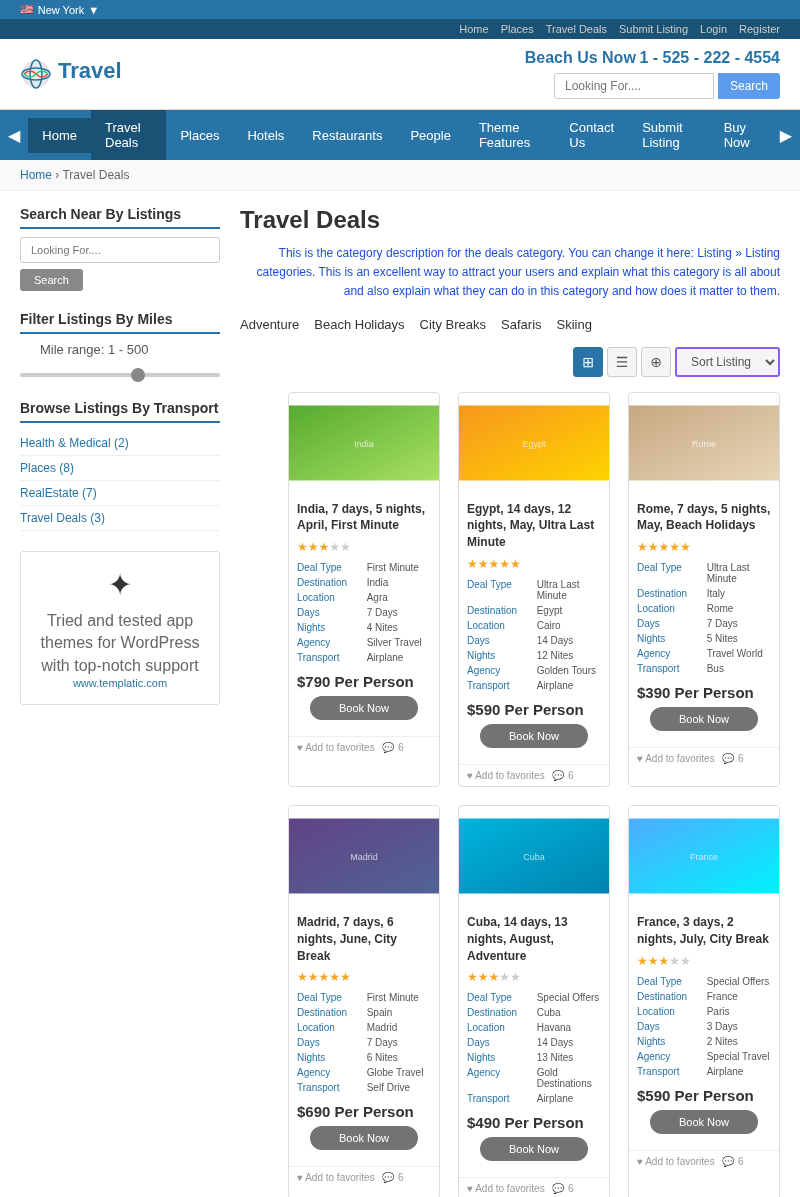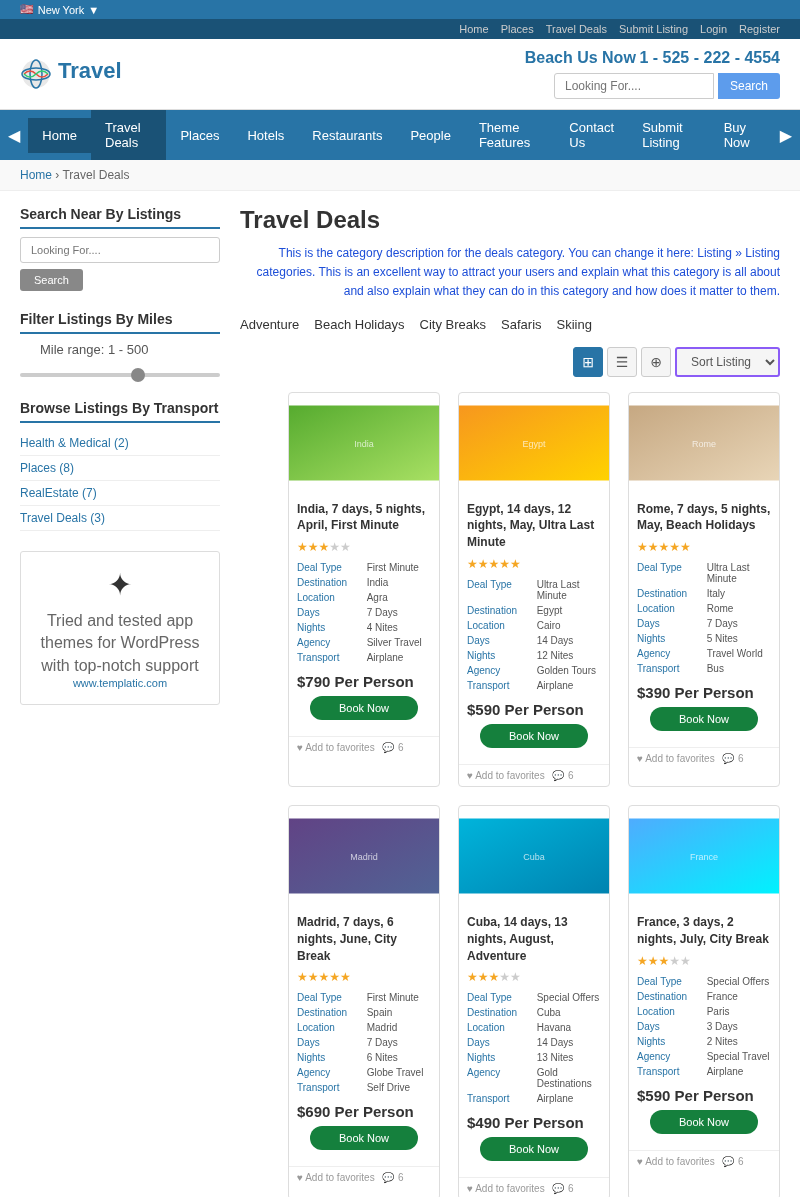--- a/index.html
+++ b/index.html
@@ -75,21 +75,21 @@
     .deal-card { border: 1px solid #ddd; border-radius: 4px; overflow: hidden; background: #fff; }
     .deal-body { padding: 8px; }
     .deal-title { font-size: 12px; font-weight: bold; color: #333; margin-bottom: 6px; line-height: 1.4; }
     .stars { color: #f5a623; font-size: 12px; margin-bottom: 6px; }
     .star-empty { color: #ccc; }
     .deal-info { width: 100%; border-collapse: collapse; margin-bottom: 8px; }
     .deal-info td { font-size: 10px; padding: 2px 0; vertical-align: top; }
     .deal-info td:first-child { color: #2874a6; width: 52%; }
     .deal-info td:last-child { color: #555; }
     .deal-price { font-size: 15px; font-weight: bold; color: #333; margin-bottom: 6px; }
-    .book-btn { display: block; width: 80%; margin: 0 auto 8px; padding: 6px 0; background: #15803d; color: #fff; border: none; cursor: pointer; border-radius: 20px; font-size: 11px; text-align: center; }
+    .book-btn { display: block; width: 80%; margin: 0 auto 8px; padding: 6px 0; background: #737373; color: #fff; border: none; cursor: pointer; border-radius: 20px; font-size: 11px; text-align: center; }
     .deal-footer { display: flex; align-items: center; gap: 8px; padding: 5px 8px; border-top: 1px solid #eee; font-size: 10px; color: #999; }
     .deal-footer span { display: flex; align-items: center; gap: 3px; }
 
     
     .deal-thumb { width: 100%; height: 100px; display: block; }
   </style>
 </head>
 <body>
 
 <div class="location-bar">

